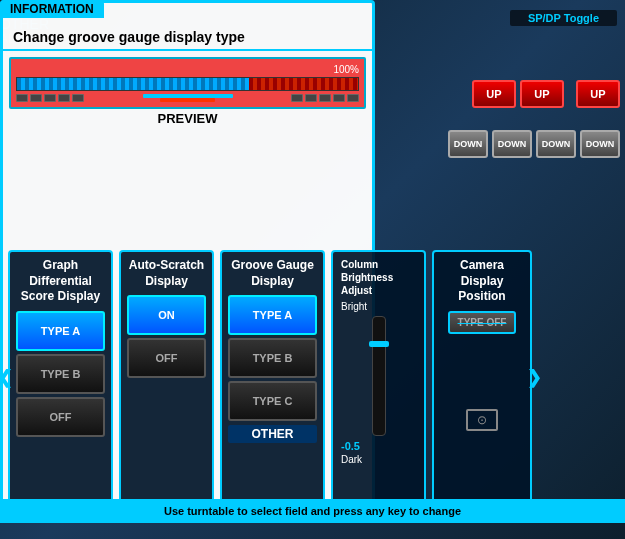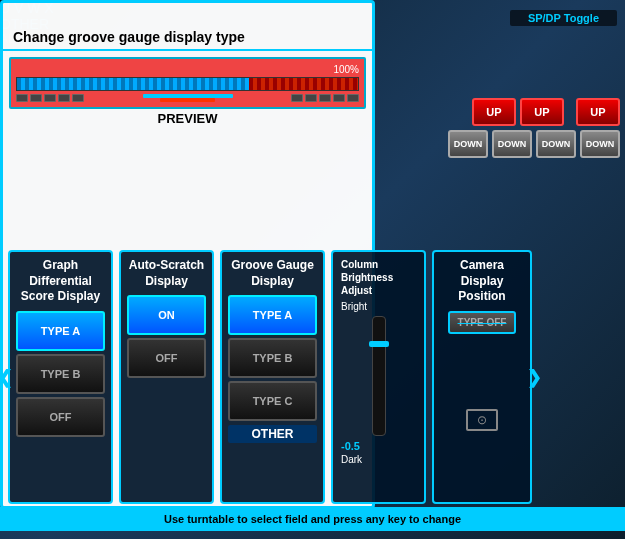--- a/index.html
+++ b/index.html
@@ -285,20 +285,23 @@
 <div class="bg-game">
   <div class="bg-t1">U V W X</div>
   <div class="bg-t2">OTHER</div>
   <div class="bg-t3">ALL DIFFIC</div>
   <div class="bg-t4">ALL VERSIO</div>
   <div style="position:absolute;top:250px;left:0;width:18px;bottom:35px;background:rgba(0,80,120,0.25);"></div>
 </div>
 
 <div style="position:absolute;top:0;left:0;width:375px;bottom:30px;background:rgba(255,255,255,0.97);border:3px solid #00ccff;border-radius:4px;">
 
+  <div style="position:absolute;top:-3px;left:-3px;background:#00ccff;color:#000;font-weight:bold;font-size:12px;padding:2px 10px;border-radius:4px 4px 0 0;">
+    <span>INFORMATION</span>
+  </div>
 
   <div style="margin-top:22px;padding:4px 10px;font-size:14px;font-weight:bold;color:#000;border-bottom:2px solid #00ccff;">
     <span>Change groove gauge display type</span>
   </div>
 
   <div class="preview-box">
     <div class="pct-label">100%</div>
 
     <div class="gauge-track">
       <div class="gauge-segment-cyan"></div>
@@ -330,21 +333,21 @@
   <div style="text-align:center;font-size:13px;font-weight:bold;color:#000;margin-bottom:16px;">
     <span>PREVIEW</span>
   </div>
 
 </div>
 
 <div style="position:absolute;top:10px;right:8px;color:#00ccff;font-size:11px;font-weight:bold;background:rgba(0,0,0,0.6);padding:2px 18px;border-radius:2px;">
   <span>SP/DP Toggle</span>
 </div>
 
-<div style="position:absolute;top:98px;right:5px;display:flex;gap:4px;padding-left:24px;">
+<div style="position:absolute;top:80px;right:5px;display:flex;gap:4px;padding-left:24px;">
   <div class="btn-up">UP</div>
   <div class="btn-up">UP</div>
   <div style="width:4px;"></div>
   <div class="btn-up">UP</div>
 </div>
 
 <div style="position:absolute;top:130px;right:5px;display:flex;gap:4px;">
   <div class="btn-down">DOWN</div>
   <div class="btn-down">DOWN</div>
   <div class="btn-down">DOWN</div>
@@ -395,15 +398,15 @@
         <span>TYPE OFF</span>
       </div>
     </div>
     <div style="display:flex;justify-content:center;margin-top:75px;">
       <div style="width:32px;height:22px;border:2px solid #888;border-radius:2px;display:flex;align-items:center;justify-content:center;color:#888;font-size:12px;">⊙</div>
     </div>
   </div>
 
 </div>
 
-<div style="position:absolute;bottom:8px;left:0;right:0;background:#00ccff;color:#000;font-size:11px;font-weight:bold;text-align:center;padding:6px;">
+<div style="position:absolute;bottom:16px;left:0;right:0;background:#00ccff;color:#000;font-size:11px;font-weight:bold;text-align:center;padding:6px;">
   <span>Use turntable to select field and press any key to change</span>
 </div>
 
 </body></html>

